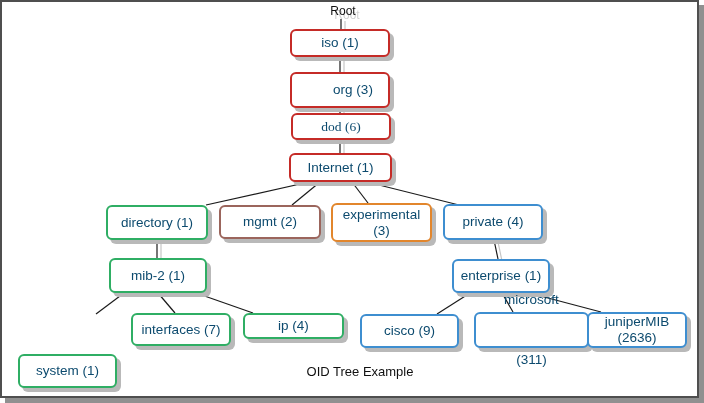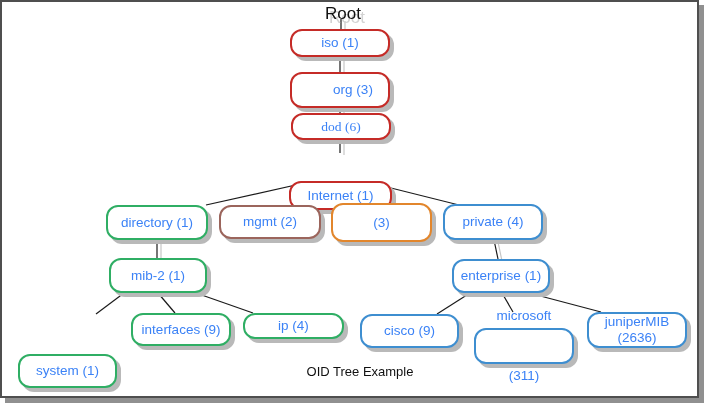--- a/index.html
+++ b/index.html
@@ -10,28 +10,28 @@
   .frame{
     position:absolute;left:0;top:0;width:695px;height:394px;
     border:2px solid #4f4f4f;
     box-shadow:5px 5px 0 #909090;
     background:#fff;
   }
   #edge-layer{position:absolute;left:0;top:0;pointer-events:none;}
   .node{
     position:absolute;display:flex;flex-direction:column;
     align-items:center;justify-content:center;
-    background:#fff;border:2px solid #000;border-radius:12px;
+    background:#fff;border:2px solid #000;border-radius:6px;
     box-shadow:4px 4px 0 #b9b9b9;
-    font-size:13.5px;line-height:16px;color:#3b82f6;
+    font-size:13.5px;line-height:16px;color:#0c4a6e;
     text-align:center;box-sizing:border-box;white-space:nowrap;
   }
   .root-label{
     position:absolute;left:303px;top:4px;width:80px;
-    text-align:center;font-size:17px;color:#101010;
+    text-align:center;font-size:12px;color:#101010;
     text-shadow:4px 4px 0 #d2d2d2;
   }
   .caption{
     position:absolute;left:250px;top:364px;width:220px;
     text-align:center;font-size:13px;color:#101010;
   }
 </style>
 </head>
 <body>
 
@@ -67,54 +67,55 @@
 <div id="nodes">
     <div class="node" style="left: 290px; top: 29px; width: 100px; height: 28px; border-color: rgb(197, 43, 39);">
       <span>iso (1)</span>
     </div>
     <div class="node" style="left: 290px; top: 72px; width: 100px; height: 36px; border-color: rgb(197, 43, 39); padding-left: 26px;">
       <span>org (3)</span>
     </div>
     <div class="node" style="left: 291px; top: 113px; width: 100px; height: 27px; border-color: rgb(197, 43, 39); font-family: Liberation Serif, serif;">
       <span>dod (6)</span>
     </div>
-    <div class="node" style="left: 289px; top: 153px; width: 103px; height: 29px; border-color: rgb(197, 43, 39); margin-top: 28px;">
+    <div class="node" style="left: 289px; top: 153px; width: 103px; height: 29px; border-color: rgb(197, 43, 39);">
       <span>Internet (1)</span>
     </div>
     <div class="node" style="left: 106px; top: 205px; width: 102px; height: 35px; border-color: rgb(47, 174, 100);">
       <span>directory (1)</span>
     </div>
     <div class="node" style="left: 219px; top: 205px; width: 102px; height: 34px; border-color: rgb(155, 101, 92);">
       <span>mgmt (2)</span>
     </div>
     <div class="node" style="left: 331px; top: 203px; width: 101px; height: 39px; border-color: rgb(226, 134, 44);">
+      <span>experimental</span>
       <span>(3)</span>
     </div>
     <div class="node" style="left: 443px; top: 204px; width: 100px; height: 36px; border-color: rgb(62, 142, 208);">
       <span>private (4)</span>
     </div>
     <div class="node" style="left: 109px; top: 258px; width: 98px; height: 35px; border-color: rgb(47, 174, 100);">
       <span>mib-2 (1)</span>
     </div>
     <div class="node" style="left: 452px; top: 259px; width: 98px; height: 34px; border-color: rgb(62, 142, 208);">
       <span>enterprise (1)</span>
     </div>
     <div class="node" style="left: 18px; top: 314px; width: 99px; height: 34px; border-color: rgb(47, 174, 100); margin-top: 40px;">
       <span>system (1)</span>
     </div>
     <div class="node" style="left: 131px; top: 313px; width: 100px; height: 33px; border-color: rgb(47, 174, 100);">
-      <span>interfaces (9)</span>
+      <span>interfaces (7)</span>
     </div>
     <div class="node" style="left: 243px; top: 313px; width: 101px; height: 26px; border-color: rgb(47, 174, 100);">
       <span>ip (4)</span>
     </div>
     <div class="node" style="left: 360px; top: 314px; width: 99px; height: 34px; border-color: rgb(62, 142, 208);">
       <span>cisco (9)</span>
     </div>
-    <div class="node" style="left: 474px; top: 328px; width: 100px; height: 36px; border-color: rgb(62, 142, 208); gap: 44px;">
+    <div class="node" style="left: 474px; top: 312px; width: 115px; height: 36px; border-color: rgb(62, 142, 208); gap: 44px;">
       <span>microsoft</span>
       <span>(311)</span>
     </div>
     <div class="node" style="left: 587px; top: 312px; width: 100px; height: 36px; border-color: rgb(62, 142, 208);">
       <span>juniperMIB</span>
       <span>(2636)</span>
     </div>
   </div>
 
 <div class="caption">OID Tree Example</div>

